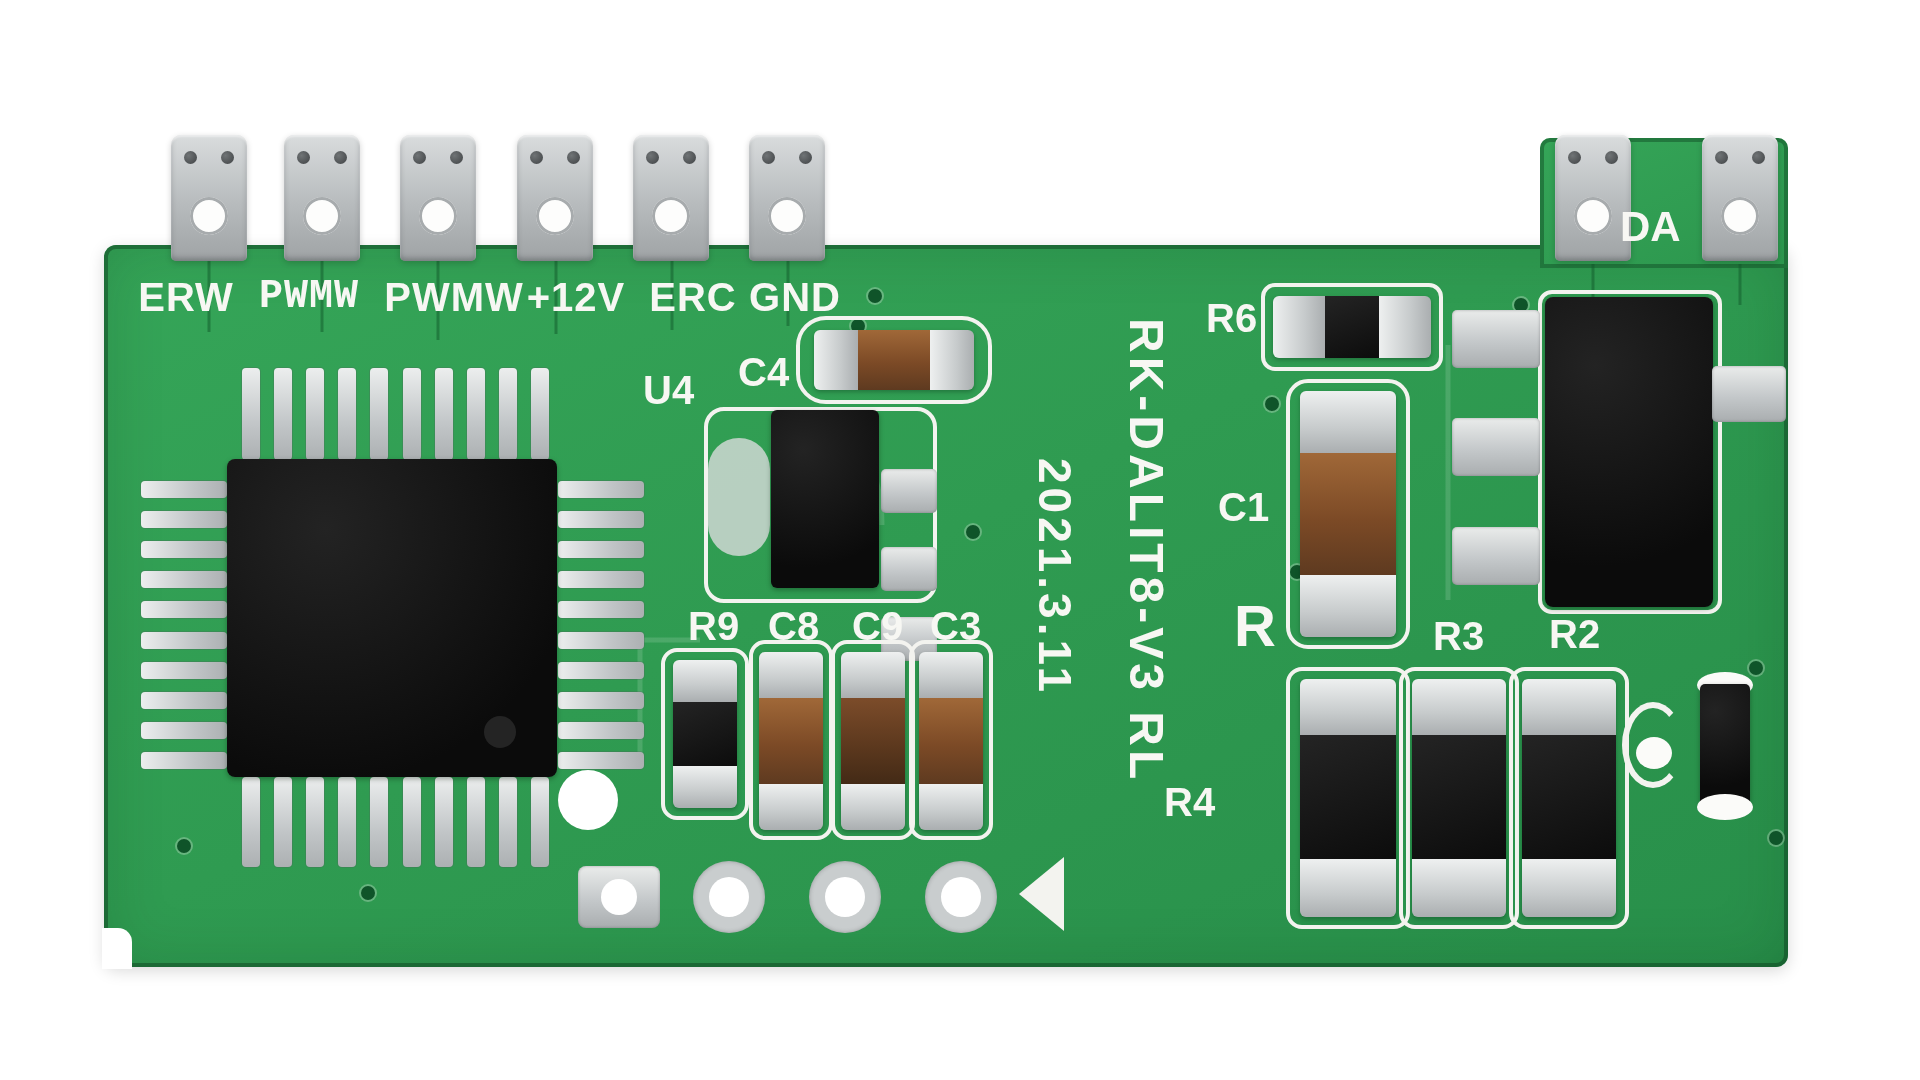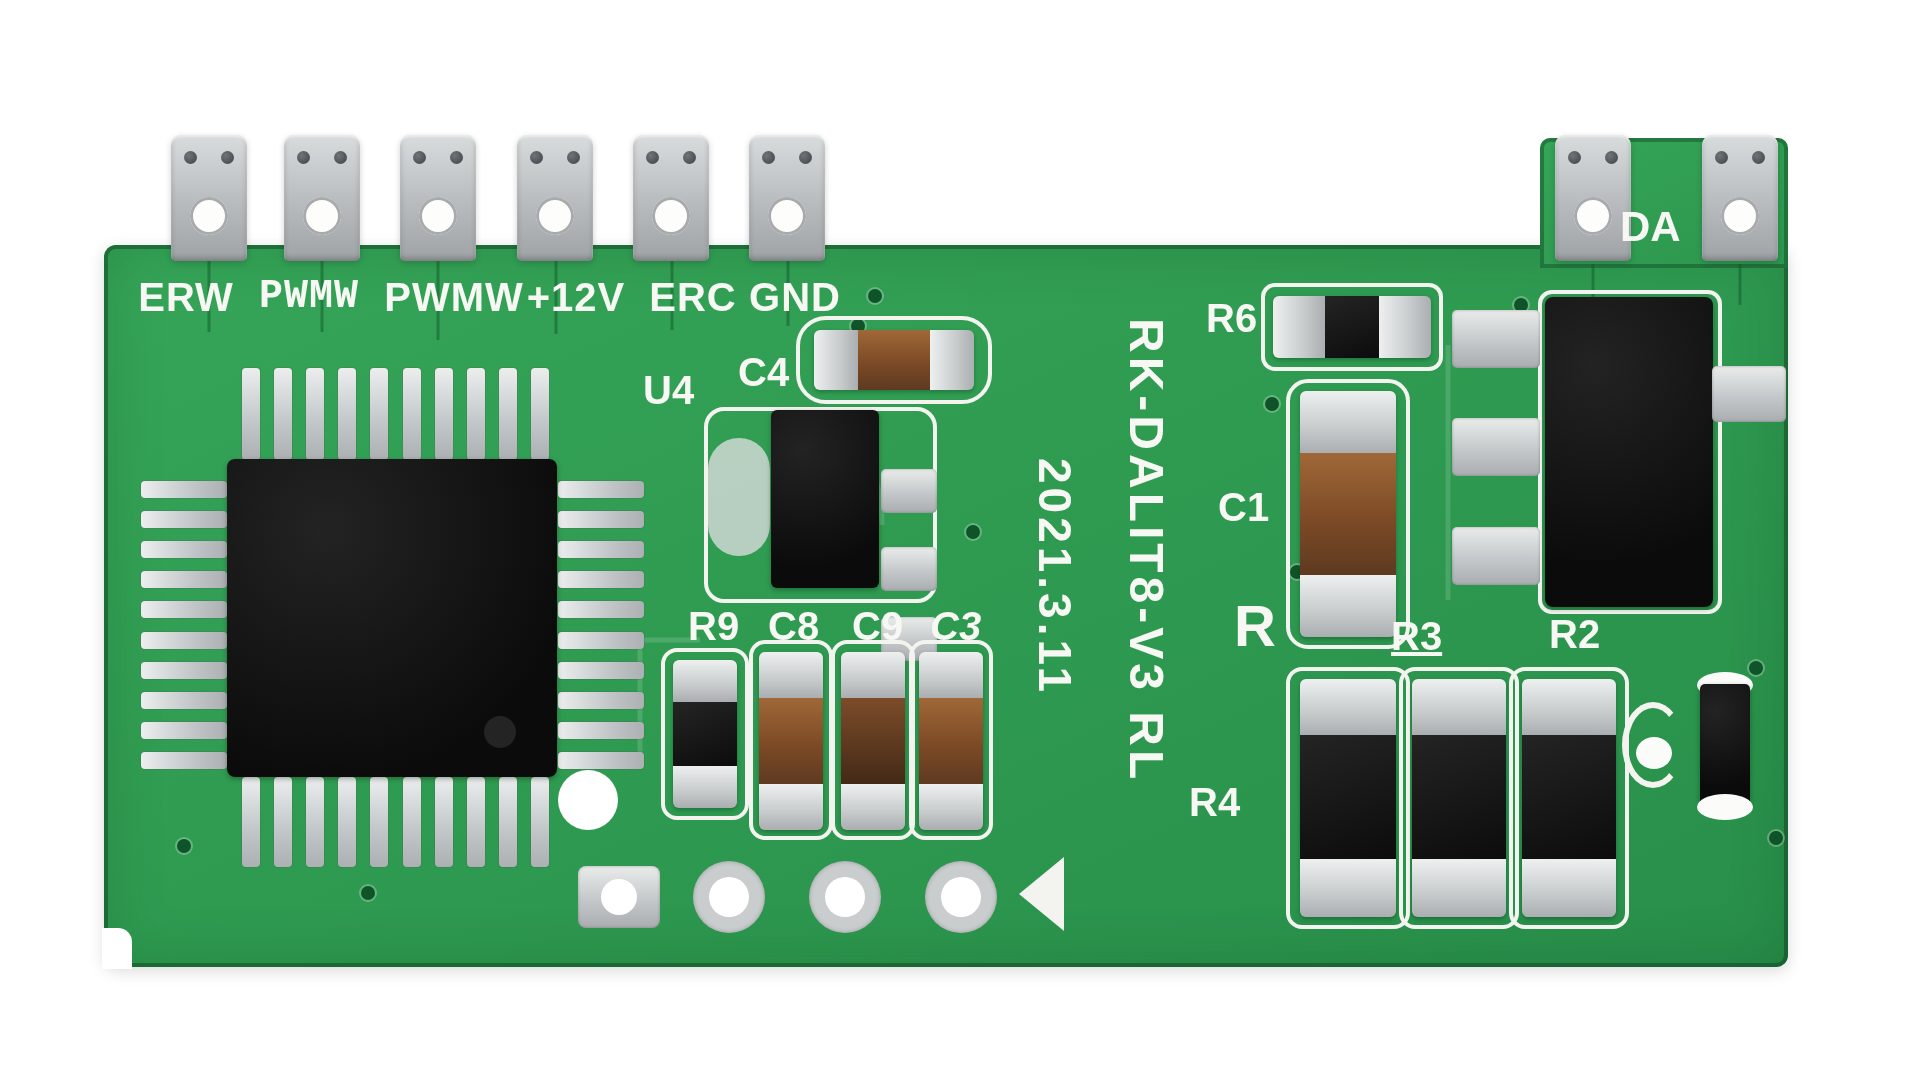--- a/index.html
+++ b/index.html
@@ -213,21 +213,21 @@
   <div class="sk" style="left:796px;top:316px;width:196px;height:88px;border-radius:30px;"></div>
   <div class="rowstack" style="left:814px;top:330px;width:160px;height:60px;">
     <i class="m" style="width:44px;"></i>
       <i class="br" style="width:72px;"></i>
       <i class="m" style="width:44px;"></i>
   </div>
 
   <span class="ref" style="left:688px;top:606px;">R9</span>
   <span class="ref" style="left:768px;top:606px;">C8</span>
   <span class="ref" style="left:852px;top:606px;">C9</span>
-  <span class="ref" style="left:930px;top:606px;font-style:italic;">C3</span>
+  <span class="ref" style="left:930px;top:606px;">C3</span>
 
   <div class="sk" style="left:661px;top:648px;width:88px;height:172px;"></div>
   <div class="stack" style="left:673px;top:660px;width:64px;height:148px;">
     <i class="m" style="height:42px;"></i>
       <i class="bk" style="height:64px;"></i>
       <i class="m" style="height:42px;"></i>
   </div>
   <div class="sk" style="left:749px;top:640px;width:84px;height:200px;"></div>
   <div class="stack" style="left:759px;top:652px;width:64px;height:178px;">
     <i class="m" style="height:46px;"></i>
@@ -267,23 +267,23 @@
 
   <span class="ref" style="left:1218px;top:487px;">C1</span>
   <div class="sk" style="left:1286px;top:379px;width:124px;height:270px;border-radius:22px;"></div>
   <div class="stack" style="left:1300px;top:391px;width:96px;height:246px;">
     <i class="m" style="height:62px;"></i>
       <i class="br" style="height:122px;"></i>
       <i class="m" style="height:62px;"></i>
   </div>
   <span class="ref big" style="left:1234px;top:597px;">R</span>
 
-  <span class="ref" style="left:1391px;top:616px;text-decoration:underline;">R3</span>
+  <span class="ref" style="left:1433px;top:616px;">R3</span>
   <span class="ref" style="left:1549px;top:614px;">R2</span>
-  <span class="ref" style="left:1164px;top:782px;margin-left:25px;">R4</span>
+  <span class="ref" style="left:1164px;top:782px;">R4</span>
 
   <div class="sk" style="left:1286px;top:667px;width:124px;height:262px;"></div>
   <div class="stack" style="left:1300px;top:679px;width:96px;height:238px;">
     <i class="m" style="height:56px;"></i>
       <i class="bk" style="height:124px;"></i>
       <i class="m" style="height:58px;"></i>
   </div>
   <div class="sk" style="left:1399px;top:667px;width:120px;height:262px;"></div>
   <div class="stack" style="left:1412px;top:679px;width:94px;height:238px;">
     <i class="m" style="height:56px;"></i>

